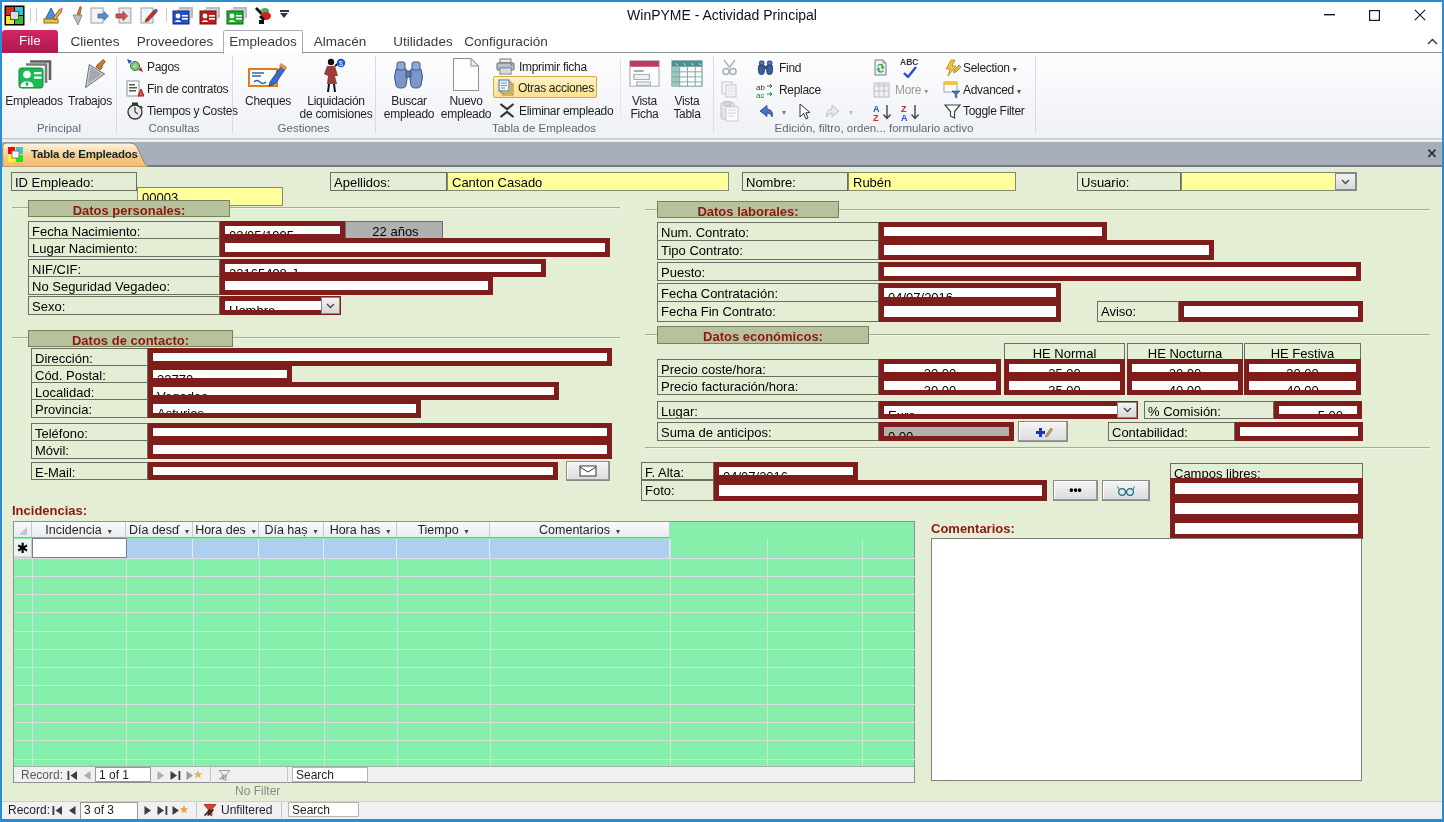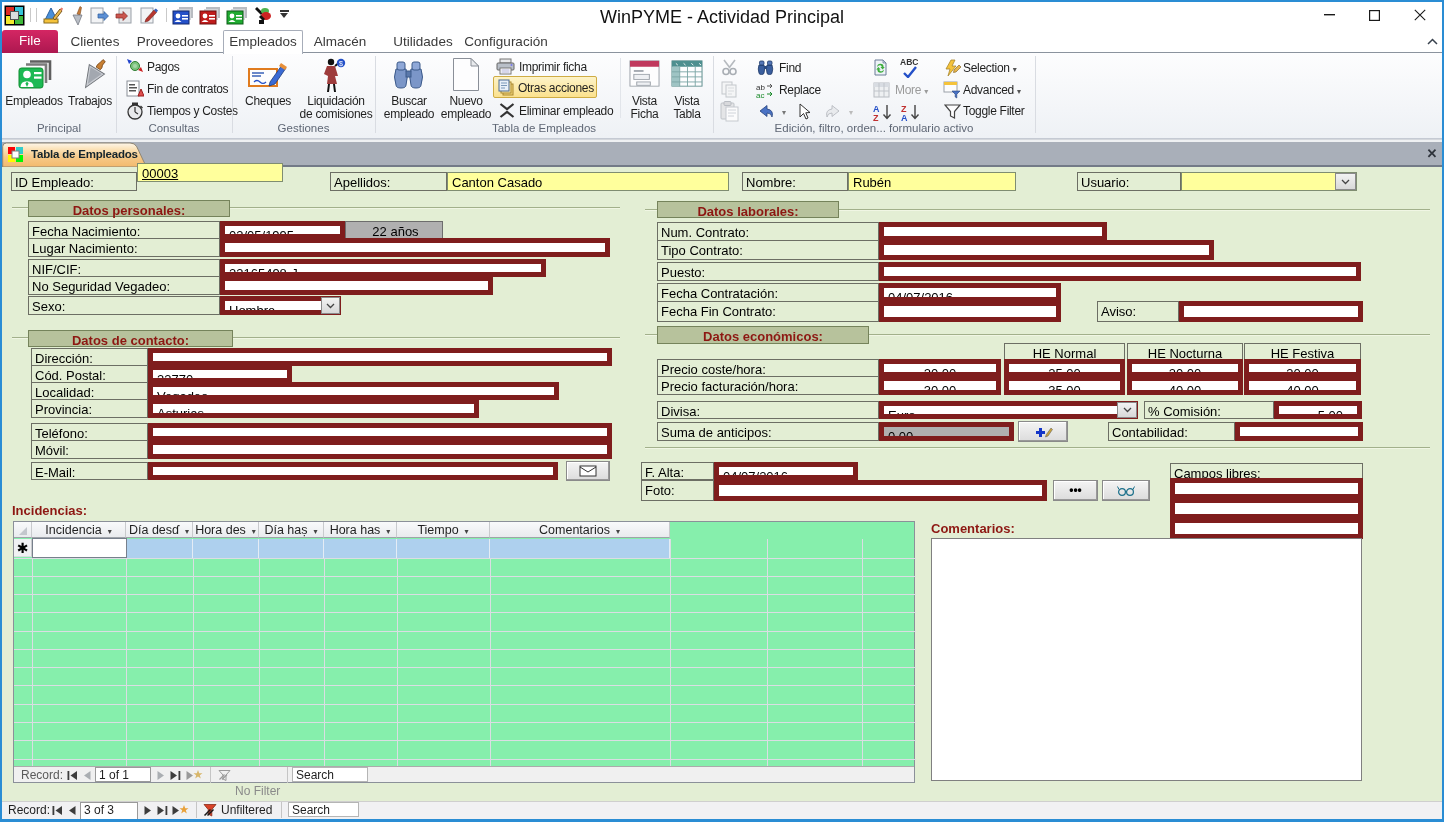--- a/index.html
+++ b/index.html
@@ -1,21 +1,21 @@
 <!DOCTYPE html>
 <html><head>
 <meta charset="utf-8">
 <style>
 * { margin:0; padding:0; box-sizing:border-box; }
 html,body { width:1444px; height:822px; }
 body { position:relative; font-family:"Liberation Sans",sans-serif; background:#fff; overflow:hidden; }
 .abs { position:absolute; }
 
 #titlebar { left:0; top:0; width:1444px; height:30px; background:#fff; border-top:2px solid #2a8dd4; }
-#titletext { left:0; top:7px; width:1444px; text-align:center; font-size:18px; color:#111; }
+#titletext { left:0; top:7px; width:1444px; text-align:center; font-size:14px; color:#111; }
 #tabrow { left:0; top:30px; width:1444px; height:23px; background:#fff; }
 #filetab { left:2px; top:30px; width:56px; height:23px; background:linear-gradient(#d42663,#ad1850); border-radius:3px 3px 0 0; color:#fff; font-size:13.5px; text-align:center; line-height:22px; }
 .rtab { top:30px; height:23px; font-size:13.5px; color:#3a3a3a; text-align:center; line-height:23px; z-index:4; }
 #activetab { top:30px; height:23.5px; z-index:3; background:#fff; border:1px solid #a7adb9; border-bottom:none; border-radius:2px 2px 0 0; }
 #ribbon { left:0; top:53px; width:1444px; height:86px; background:linear-gradient(#fdfdfe,#eef1f5); border-bottom:1px solid #c5cad3; }
 .gsep { top:56px; height:77px; width:1px; background:#d9dce2; }
 .glbl { top:122px; height:13px; font-size:11.5px; color:#5f6775; text-align:center; }
 .btxt { font-size:12px; color:#1f1f1f; text-align:center; line-height:13px; letter-spacing:-0.3px; }
 .stxt { font-size:12px; color:#1f1f1f; line-height:16px; white-space:nowrap; letter-spacing:-0.3px; }
 .gray { color:#9b9b9b; }
@@ -383,21 +383,21 @@
       <rect x="8" y="8" width="7" height="7" fill="#00f900"></rect>
       <rect x="4" y="4" width="7" height="7" fill="#fff" stroke="#7d7d7d"></rect>
     </svg>
     <span>Tabla de Empleados</span>
   </div>
 <div class="abs" style="left:1424px;top:146px;width:16px;height:16px;color:#2e333b;font-size:13px;font-weight:bold;text-align:center;line-height:16px;">✕</div>
 
 <div class="abs" id="form"></div>
 <div class="abs" id="formrow1">
 <div class="lbl" style="left:11px;top:172px;width:126px;height:19px;">ID Empleado:</div>
-<div class="ylw" style="left:137px;top:163px;width:146px;height:19px;text-decoration:underline;">00003</div>
+<div class="ylw" style="left:137px;top:187px;width:146px;height:19px;text-decoration:underline;">00003</div>
 <div class="lbl" style="left:330px;top:172px;width:117px;height:19px;">Apellidos:</div>
 <div class="ylw" style="left:447px;top:172px;width:282px;height:19px;">Canton Casado</div>
 <div class="lbl" style="left:742px;top:172px;width:106px;height:19px;">Nombre:</div>
 <div class="ylw" style="left:848px;top:172px;width:168px;height:19px;">Rubén</div>
 <div class="lbl" style="left:1077px;top:172px;width:104px;height:19px;">Usuario:</div>
 <div class="ylw" style="left:1181px;top:172px;width:176px;height:19px;"></div>
 <div class="drop" style="left:1335px;top:173px;width:21px;height:17px;">
       <svg width="9" height="6" style="margin-top:5px;" viewBox="0 0 9 6">
         <path d="M1 1 L4.5 4.5 L8 1" fill="none" stroke="#444" stroke-width="1.3"></path>
       </svg>
@@ -426,21 +426,21 @@
 
 <div class="etch" style="left:12px;top:337px;width:608px;"></div>
 <div class="hdr" style="left:28px;top:330px;width:205px;height:17px;">Datos de contacto:</div>
 <div class="lbl" style="left:31px;top:348px;width:117px;height:18px;">Dirección:</div>
 <div class="fld" style="left:148px;top:348px;width:464px;height:18px;"></div>
 <div class="lbl" style="left:31px;top:365px;width:117px;height:18px;">Cód. Postal:</div>
 <div class="fld" style="left:148px;top:365px;width:144px;height:18px;">33770</div>
 <div class="lbl" style="left:31px;top:382px;width:117px;height:18px;">Localidad:</div>
 <div class="fld" style="left:148px;top:382px;width:411px;height:18px;">Vegadeo</div>
 <div class="lbl" style="left:31px;top:399px;width:117px;height:19px;">Provincia:</div>
-<div class="fld" style="left:148px;top:399px;width:331px;height:19px;">Asturias</div>
+<div class="fld" style="left:148px;top:399px;width:273px;height:19px;">Asturias</div>
 <div class="lbl" style="left:31px;top:423px;width:117px;height:18px;">Teléfono:</div>
 <div class="fld" style="left:148px;top:423px;width:464px;height:18px;"></div>
 <div class="lbl" style="left:31px;top:440px;width:117px;height:19px;">Móvil:</div>
 <div class="fld" style="left:148px;top:440px;width:464px;height:19px;"></div>
 <div class="lbl" style="left:31px;top:462px;width:117px;height:18px;">E-Mail:</div>
 <div class="fld" style="left:148px;top:462px;width:410px;height:18px;"></div>
 <div style="position:absolute;left:566px;top:461px;width:44px;height:20px;background:linear-gradient(#f4f4f4,#dcdcdc);border:1px solid #8a8a8a;box-shadow:inset -1px -1px 0 #999,inset 1px 1px 0 #fff;">
 <svg width="18" height="12" style="margin:3px auto 0;" viewBox="0 0 18 12">
         <rect x="1" y="1" width="16" height="10" fill="#fff" stroke="#333"></rect>
         <path d="M1 2 L9 7 L17 2" fill="none" stroke="#333"></path>
@@ -474,21 +474,21 @@
 <div class="lbl" style="left:657px;top:359px;width:222px;height:18px;">Precio coste/hora:</div>
 <div class="fld ctr" style="left:879px;top:359px;width:122px;height:18px;">20,00</div>
 <div class="fld ctr" style="left:1004px;top:359px;width:121px;height:18px;">25,00</div>
 <div class="fld ctr" style="left:1127px;top:359px;width:116px;height:18px;">30,00</div>
 <div class="fld ctr" style="left:1244px;top:359px;width:117px;height:18px;">30,00</div>
 <div class="lbl" style="left:657px;top:376px;width:222px;height:19px;">Precio facturación/hora:</div>
 <div class="fld ctr" style="left:879px;top:376px;width:122px;height:19px;">30,00</div>
 <div class="fld ctr" style="left:1004px;top:376px;width:121px;height:19px;">35,00</div>
 <div class="fld ctr" style="left:1127px;top:376px;width:116px;height:19px;">40,00</div>
 <div class="fld ctr" style="left:1244px;top:376px;width:117px;height:19px;">40,00</div>
-<div class="lbl" style="left:657px;top:401px;width:222px;height:18px;">Divisa:</div>
+<div class="lbl" style="left:657px;top:401px;width:222px;height:18px;">Lugar:</div>
 <div class="fld" style="left:879px;top:401px;width:259px;height:18px;">Euro</div>
 <div class="drop" style="left:1117px;top:402px;width:20px;height:16px;">
       <svg width="9" height="6" style="margin-top:4px;" viewBox="0 0 9 6">
         <path d="M1 1 L4.5 4.5 L8 1" fill="none" stroke="#444" stroke-width="1.3"></path>
       </svg>
     </div>
 <div class="lbl" style="left:1144px;top:401px;width:130px;height:18px;">% Comisión:</div>
 <div class="fld" style="left:1274px;top:401px;width:88px;height:18px;text-align:right;padding-right:14px;">5,00</div>
 <div class="lbl" style="left:657px;top:422px;width:222px;height:19px;">Suma de anticipos:</div>
 <div class="fld" style="left:879px;top:422px;width:135px;height:19px;background:#b0b0b0;">0,00</div>

